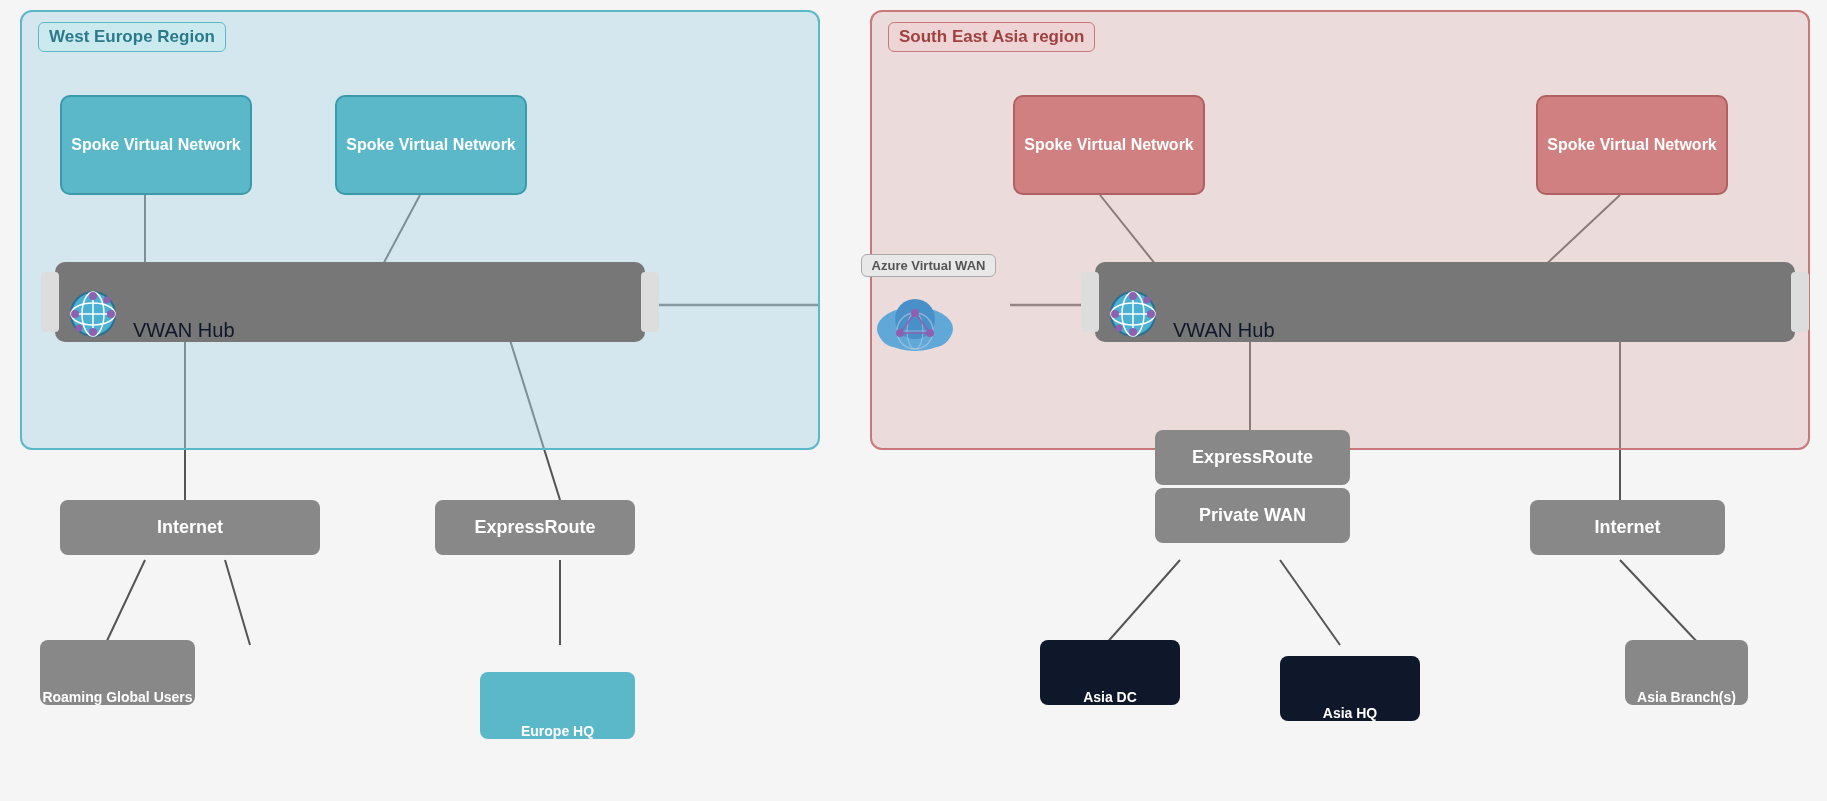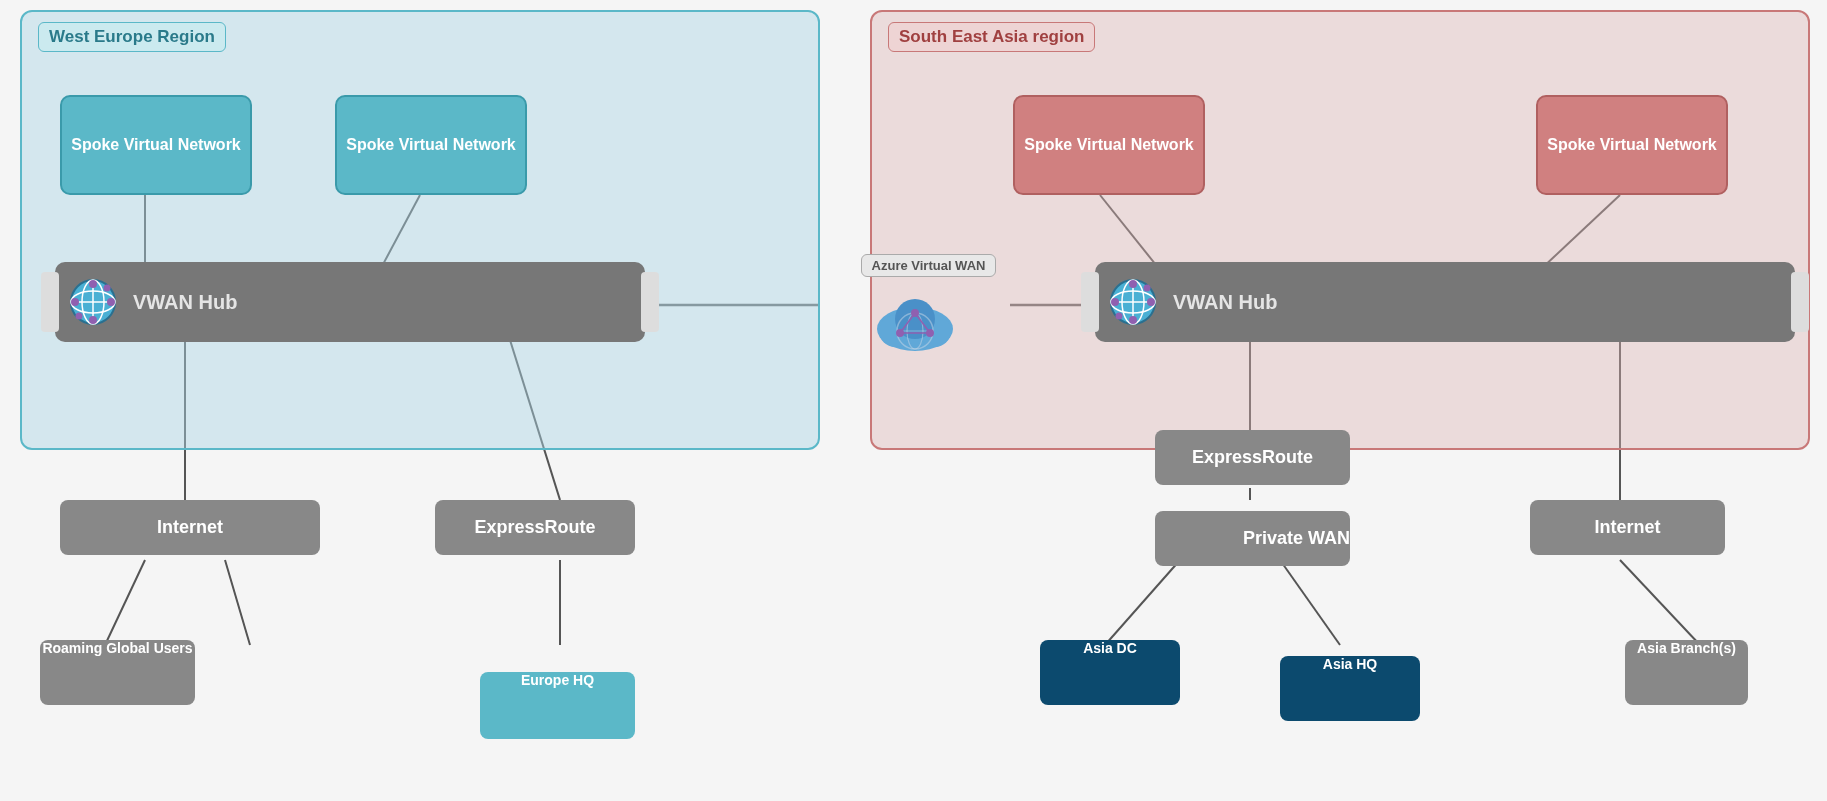--- a/index.html
+++ b/index.html
@@ -95,26 +95,26 @@
     .spoke-asia {
       background: #d08080;
       border-color: #b06060;
       color: #fff;
     }
 
     
     .vwan-hub {
       background: #777;
       border-radius: 10px;
-      color: #e5e5e5;
-      display: flex;
-      align-items: center;
+      color: #0f172a;
+      display: flex;
+      align-items: flex-end;
       justify-content: flex-start;
       font-size: 18px;
-      font-weight: 700;
+      font-weight: 400;
       padding-left: 10px;
       position: absolute;
     }
 
     
     .connector {
       background: #888;
       border-radius: 8px;
       color: #fff;
       font-size: 18px;
@@ -126,28 +126,28 @@
       position: absolute;
     }
 
     
     .end-node {
       border-radius: 8px;
       color: #fff;
       font-size: 14px;
       font-weight: 700;
       display: flex;
-      align-items: flex-start;
+      align-items: flex-end;
       justify-content: center;
       text-align: center;
       position: absolute;
     }
     .end-node-dark { background: #888; }
     .end-node-teal { background: #5bb8c8; }
-    .end-node-pink { background: #0c4a6e; }
+    .end-node-pink { background: #0f172a; }
 
     
     .azure-wan {
       position: absolute;
       display: flex;
       flex-direction: column;
       align-items: center;
       justify-content: center;
     }
     .azure-wan-label {
@@ -329,21 +329,21 @@
   </div>
 
   <div class="connector" style="left:435px; top:500px; width:200px; height:55px;">
     <span>ExpressRoute</span>
   </div>
 
   <div class="connector" style="left:1155px; top:430px; width:195px; height:55px;">
     <span>ExpressRoute</span>
   </div>
 
-  <div class="connector" style="left:1155px; top:511px; width:195px; height:55px;justify-content:flex-end;">
+  <div class="connector" style="left:1155px; top:488px; width:195px; height:55px;">
     <span>Private WAN</span>
   </div>
 
   <div class="connector" style="left:1530px; top:500px; width:195px; height:55px;">
     <span>Internet</span>
   </div>
 
   <div class="end-node end-node-dark" style="left:40px; top:640px; width:155px; height:65px;">
     <span>Roaming Global Users</span>
   </div>

